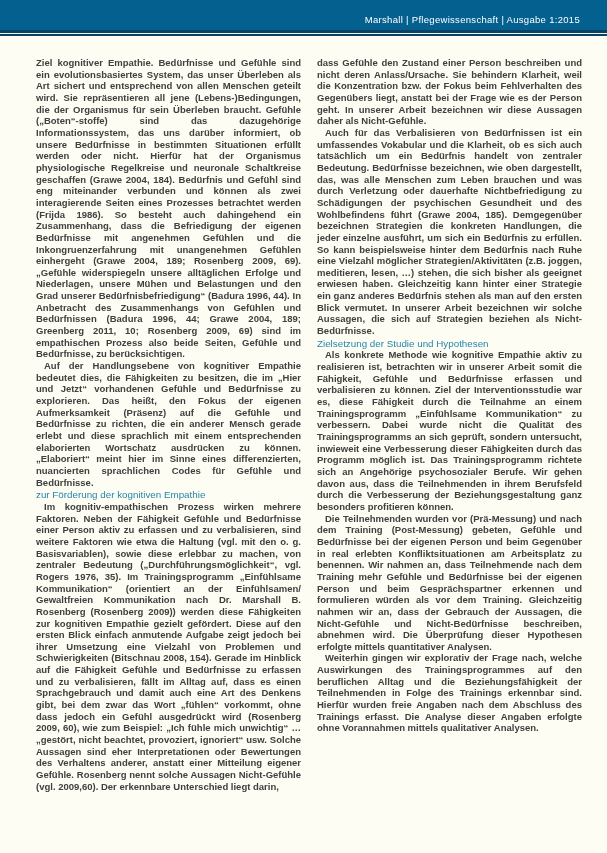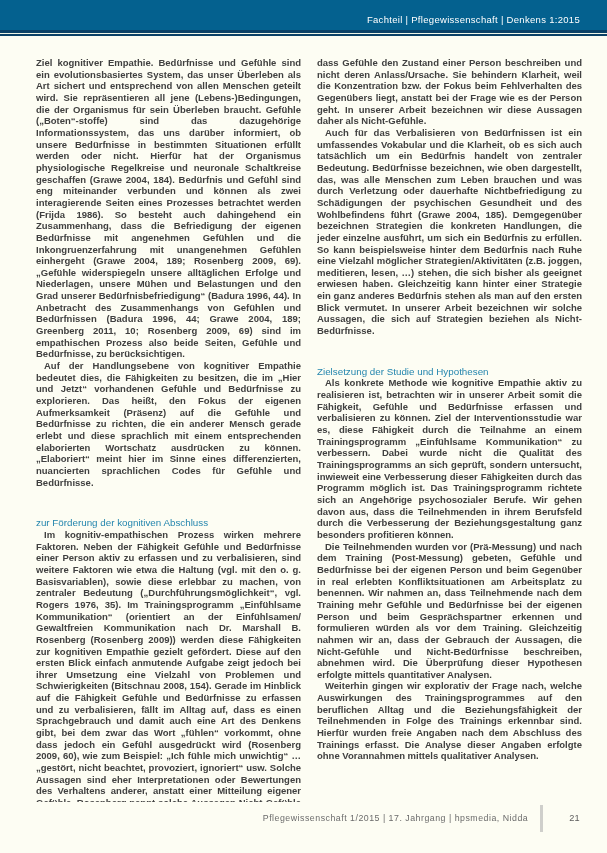--- a/index.html
+++ b/index.html
@@ -38,21 +38,21 @@
   }
   .col-left  { left: 36px; }
   .col-right { left: 317px; }
 
   .column p { margin: 0; font-weight: bold; }
   .column p.indent { text-indent: 8px; }
 
   .section-heading {
     color: #2486ae;
     font-size: 9.8px; line-height: 11.65px;
-    margin-top: 29px;
+    margin-top: 1px;
     text-align: left;
     hyphens: none; -webkit-hyphens: none;
   }
 
   
   .footer {
     position: absolute; left: 0; bottom: 20px; width: 607px; height: 30px;
     display: flex; justify-content: flex-end; align-items: center;
     padding-right: 27px;
   }
@@ -66,43 +66,38 @@
   .footer-page {
     color: #5c5c5c; font-size: 9.2px; letter-spacing: 0.3px;
   }
 </style>
 </head>
 <body>
 
 <div class="page">
 
   <div class="topbar">
-    <span class="topbar-text">Fachteil | Pflegewissenschaft |  Denkens 1:2015</span>
+    <span class="topbar-text">Marshall | Pflegewissenschaft |  Ausgabe 1:2015</span>
   </div>
   <div class="topbar-stripe-dark1"></div>
   <div class="topbar-stripe-light"></div>
   <div class="topbar-stripe-dark2"></div>
 
   <div class="column col-left">
     <p>Ziel kognitiver Empathie. Bedürfnisse und Gefühle sind ein evolutionsbasiertes System, das unser Überleben als Art sichert und entsprechend von allen Menschen geteilt wird. Sie repräsentieren all jene (Lebens-)Bedingungen, die der Organismus für sein Überleben braucht. Gefühle („Boten“-stoffe) sind das dazugehörige Informationssystem, das uns darüber informiert, ob unsere Bedürfnisse in bestimmten Situationen erfüllt werden oder nicht. Hierfür hat der Organismus physiologische Regelkreise und neuronale Schaltkreise geschaffen (Grawe 2004, 184). Bedürfnis und Gefühl sind eng miteinander verbunden und können als zwei interagierende Seiten eines Prozesses betrachtet werden (Frijda 1986). So besteht auch dahingehend ein Zusammenhang, dass die Befriedigung der eigenen Bedürfnisse mit angenehmen Gefühlen und die Inkongruenzerfahrung mit unangenehmen Gefühlen einhergeht (Grawe 2004, 189; Rosenberg 2009, 69). „Gefühle widerspiegeln unsere alltäglichen Erfolge und Niederlagen, unsere Mühen und Belastungen und den Grad unserer Bedürfnisbefriedigung“ (Badura 1996, 44). In Anbetracht des Zusammenhangs von Gefühlen und Bedürfnissen (Badura 1996, 44; Grawe 2004, 189; Greenberg 2011, 10; Rosenberg 2009, 69) sind im empathischen Prozess also beide Seiten, Gefühle und Bedürfnisse, zu berücksichtigen.</p>
     <p class="indent">Auf der Handlungsebene von kognitiver Empathie bedeutet dies, die Fähigkeiten zu besitzen, die im „Hier und Jetzt“ vorhandenen Gefühle und Bedürfnisse zu explorieren. Das heißt, den Fokus der eigenen Aufmerksamkeit (Präsenz) auf die Gefühle und Bedürfnisse zu richten, die ein anderer Mensch gerade erlebt und diese sprachlich mit einem entsprechenden elaborierten Wortschatz ausdrücken zu können. „Elaboriert“ meint hier im Sinne eines differenzierten, nuancierten sprachlichen Codes für Gefühle und Bedürfnisse.</p>
     <div class="section-heading">
-      <div>zur Förderung der kognitiven Abschluss</div>
+      <div>zur Förderung der kognitiven Empathie</div>
     </div>
     <p class="indent">Im kognitiv-empathischen Prozess wirken mehrere Faktoren. Neben der Fähigkeit Gefühle und Bedürfnisse einer Person aktiv zu erfassen und zu verbalisieren, sind weitere Faktoren wie etwa die Haltung (vgl. mit den o. g. Basisvariablen), sowie diese erlebbar zu machen, von zentraler Bedeutung („Durchführungsmöglichkeit“, vgl. Rogers 1976, 35). Im Trainingsprogramm „Einfühlsame Kommunikation“ (orientiert an der Einfühlsamen/ Gewaltfreien Kommunikation nach Dr. Marshall B. Rosenberg (Rosenberg 2009)) werden diese Fähigkeiten zur kognitiven Empathie gezielt gefördert. Diese auf den ersten Blick einfach anmutende Aufgabe zeigt jedoch bei ihrer Umsetzung eine Vielzahl von Problemen und Schwierigkeiten (Bitschnau 2008, 154). Gerade im Hinblick auf die Fähigkeit Gefühle und Bedürfnisse zu erfassen und zu verbalisieren, fällt im Alltag auf, dass es einen Sprachgebrauch und damit auch eine Art des Denkens gibt, bei dem zwar das Wort „fühlen“ vorkommt, ohne dass jedoch ein Gefühl ausgedrückt wird (Rosenberg 2009, 60), wie zum Beispiel: „Ich fühle mich unwichtig“ … „gestört, nicht beachtet, provoziert, ignoriert“ usw. Solche Aussagen sind eher Interpretationen oder Bewertungen des Verhaltens anderer, anstatt einer Mitteilung eigener Gefühle. Rosenberg nennt solche Aussagen Nicht-Gefühle (vgl. 2009,60). Der erkennbare Unterschied liegt darin,</p>
   </div>
 
   <div class="column col-right">
     <p>dass Gefühle den Zustand einer Person beschreiben und nicht deren Anlass/Ursache. Sie behindern Klarheit, weil die Konzentration bzw. der Fokus beim Fehlverhalten des Gegenübers liegt, anstatt bei der Frage wie es der Person geht. In unserer Arbeit bezeichnen wir diese Aussagen daher als Nicht-Gefühle.</p>
     <p class="indent">Auch für das Verbalisieren von Bedürfnissen ist ein umfassendes Vokabular und die Klarheit, ob es sich auch tatsächlich um ein Bedürfnis handelt von zentraler Bedeutung. Bedürfnisse bezeichnen, wie oben dargestellt, das, was alle Menschen zum Leben brauchen und was durch Verletzung oder dauerhafte Nichtbefriedigung zu Schädigungen der psychischen Gesundheit und des Wohlbefindens führt (Grawe 2004, 185). Demgegenüber bezeichnen Strategien die konkreten Handlungen, die jeder einzelne ausführt, um sich ein Bedürfnis zu erfüllen. So kann beispielsweise hinter dem Bedürfnis nach Ruhe eine Vielzahl möglicher Strategien/Aktivitäten (z.B. joggen, meditieren, lesen, …) stehen, die sich bisher als geeignet erwiesen haben. Gleichzeitig kann hinter einer Strategie ein ganz anderes Bedürfnis stehen als man auf den ersten Blick vermutet. In unserer Arbeit bezeichnen wir solche Aussagen, die sich auf Strategien beziehen als Nicht-Bedürfnisse.</p>
     <div class="section-heading">Zielsetzung der Studie und Hypothesen</div>
     <p class="indent">Als konkrete Methode wie kognitive Empathie aktiv zu realisieren ist, betrachten wir in unserer Arbeit somit die Fähigkeit, Gefühle und Bedürfnisse erfassen und verbalisieren zu können. Ziel der Interventionsstudie war es, diese Fähigkeit durch die Teilnahme an einem Trainingsprogramm „Einfühlsame Kommunikation“ zu verbessern. Dabei wurde nicht die Qualität des Trainingsprogramms an sich geprüft, sondern untersucht, inwieweit eine Verbesserung dieser Fähigkeiten durch das Programm möglich ist. Das Trainingsprogramm richtete sich an Angehörige psychosozialer Berufe. Wir gehen davon aus, dass die Teilnehmenden in ihrem Berufsfeld durch die Verbesserung der Beziehungsgestaltung ganz besonders profitieren können.</p>
     <p class="indent">Die Teilnehmenden wurden vor (Prä-Messung) und nach dem Training (Post-Messung) gebeten, Gefühle und Bedürfnisse bei der eigenen Person und beim Gegenüber in real erlebten Konfliktsituationen am Arbeitsplatz zu benennen. Wir nahmen an, dass Teilnehmende nach dem Training mehr Gefühle und Bedürfnisse bei der eigenen Person und beim Gesprächspartner erkennen und formulieren würden als vor dem Training. Gleichzeitig nahmen wir an, dass der Gebrauch der Aussagen, die Nicht-Gefühle und Nicht-Bedürfnisse beschreiben, abnehmen wird. Die Überprüfung dieser Hypothesen erfolgte mittels quantitativer Analysen.</p>
     <p class="indent">Weiterhin gingen wir explorativ der Frage nach, welche Auswirkungen des Trainingsprogrammes auf den beruflichen Alltag und die Beziehungsfähigkeit der Teilnehmenden in Folge des Trainings erkennbar sind. Hierfür wurden freie Angaben nach dem Abschluss des Trainings erfasst. Die Analyse dieser Angaben erfolgte ohne Vorannahmen mittels qualitativer Analysen.</p>
   </div>
 
-  <div class="footer">
-    <span class="footer-journal">Pflegewissenschaft 1/2015 | 17. Jahrgang | hpsmedia, Nidda</span>
-    <span class="footer-divider"></span>
-    <span class="footer-page">21</span>
-  </div>
 
 </div>
 
 </body></html>

